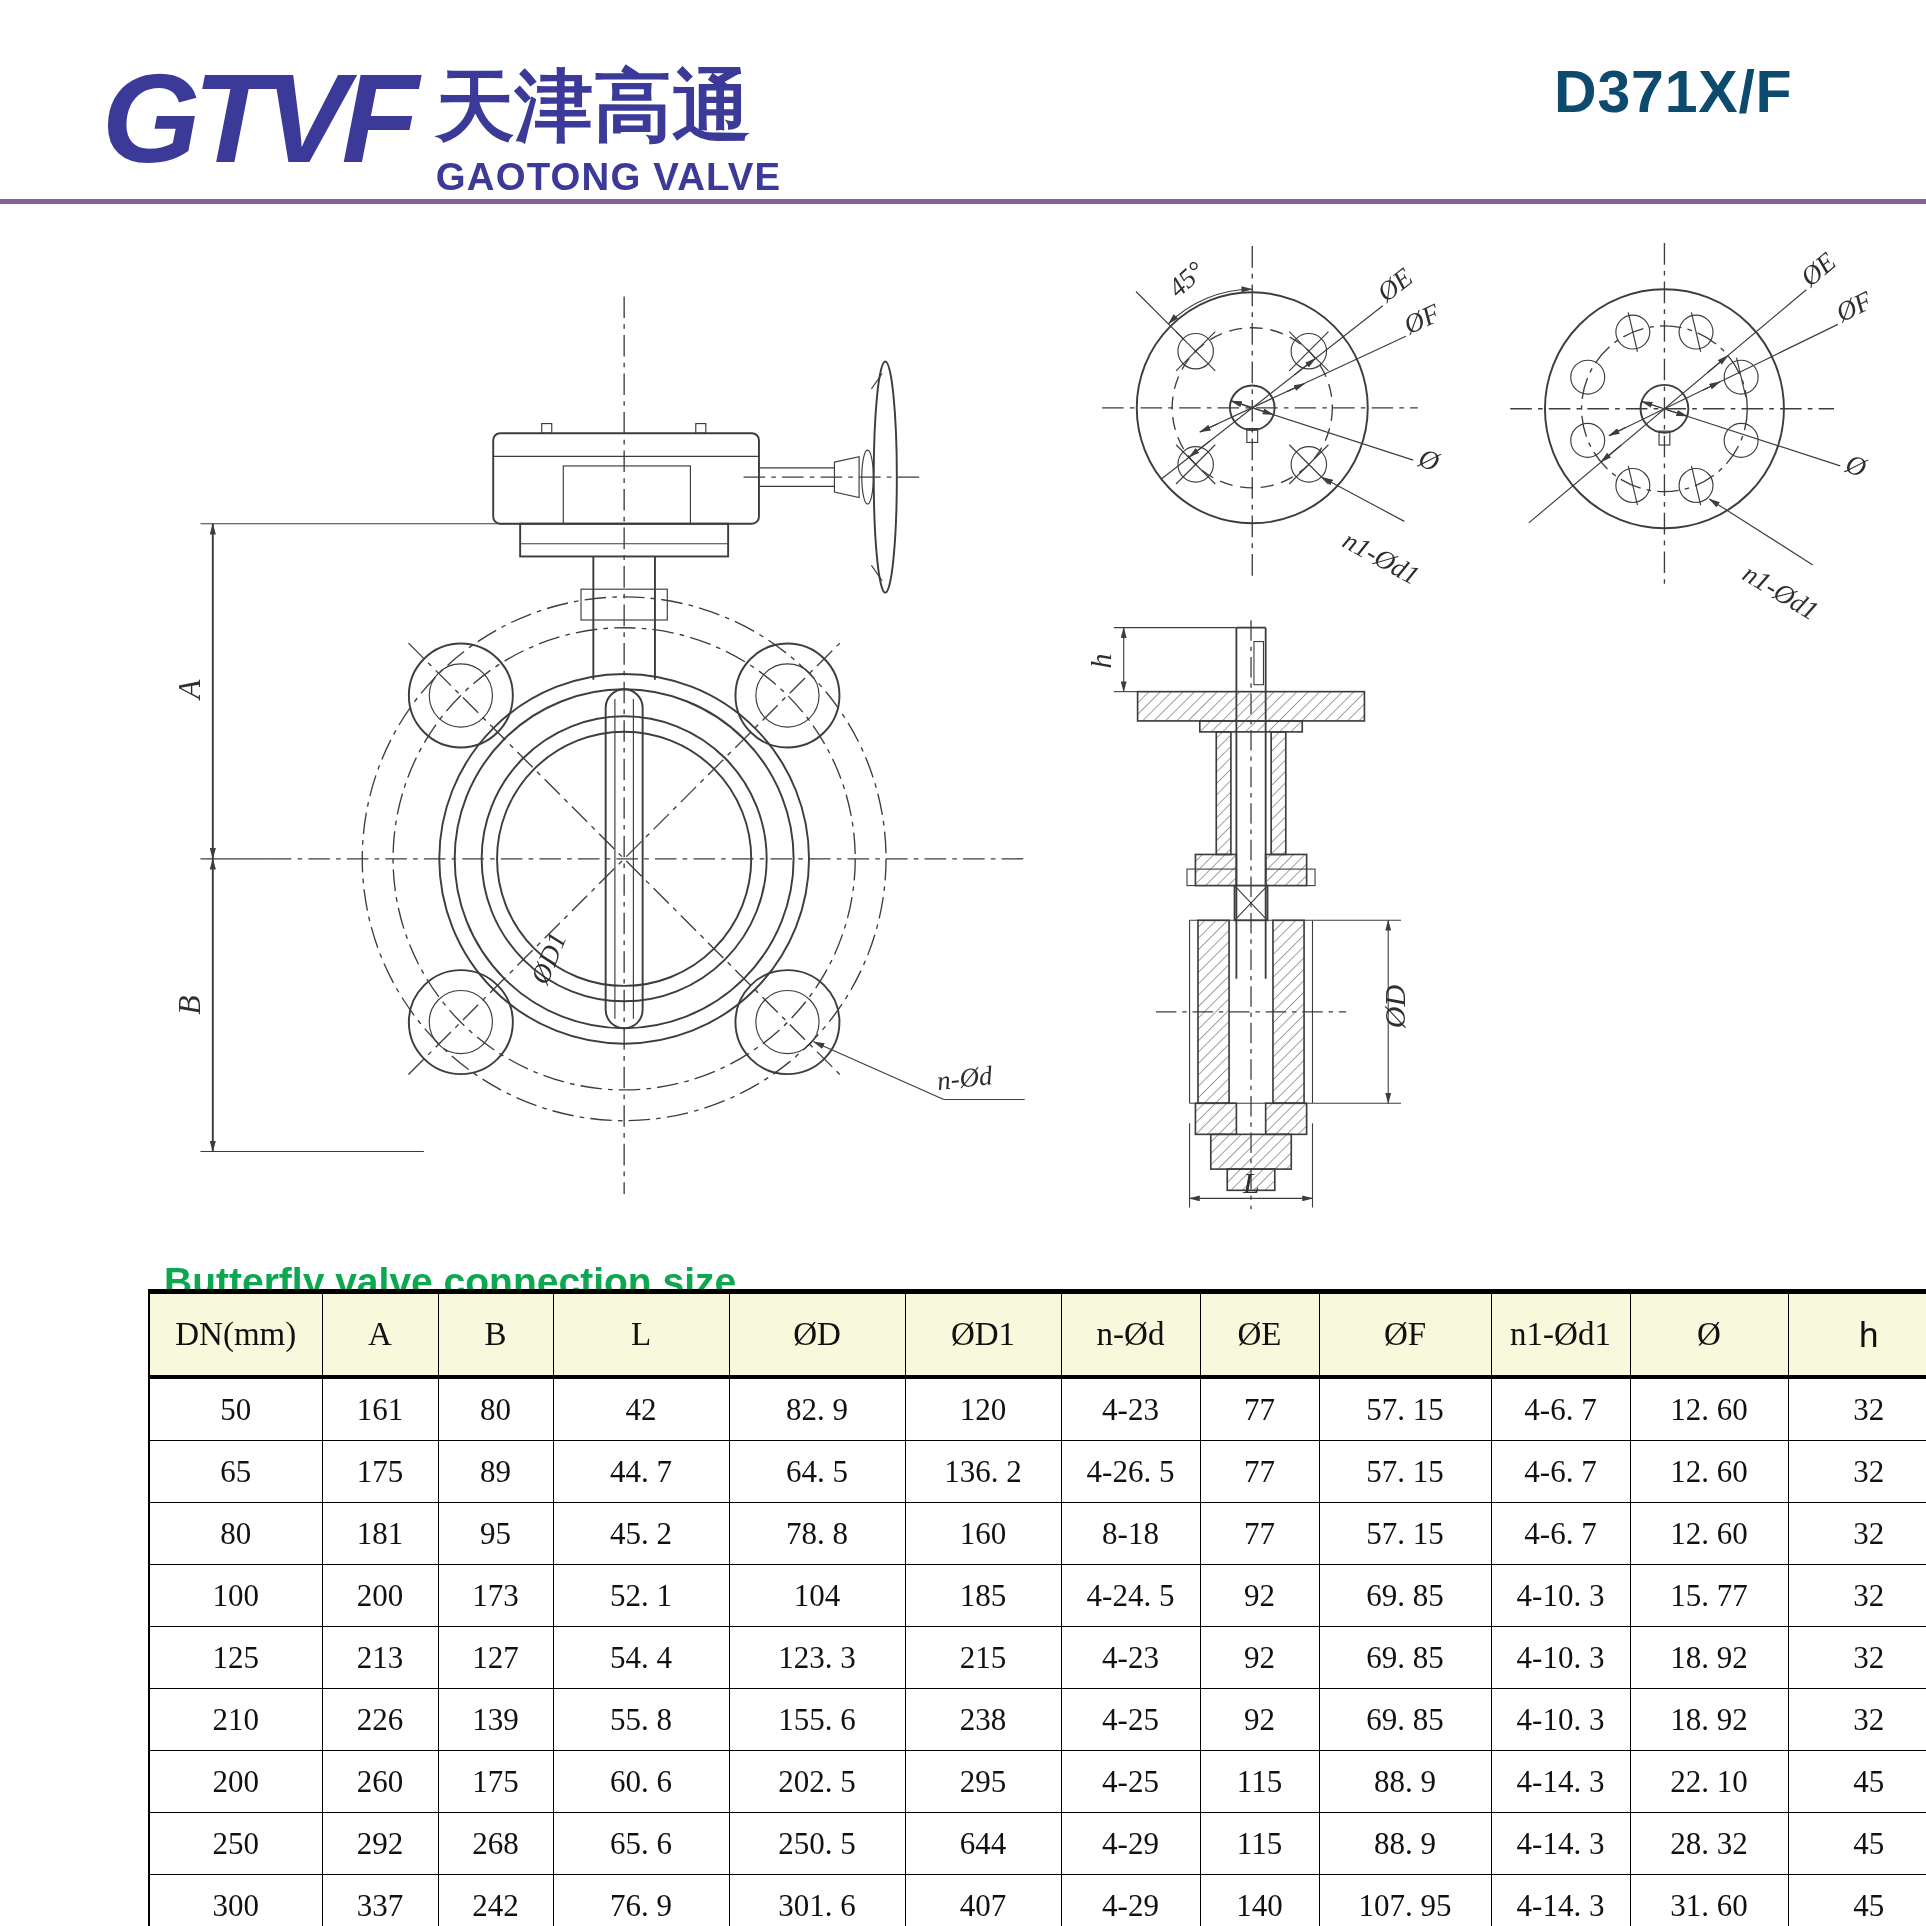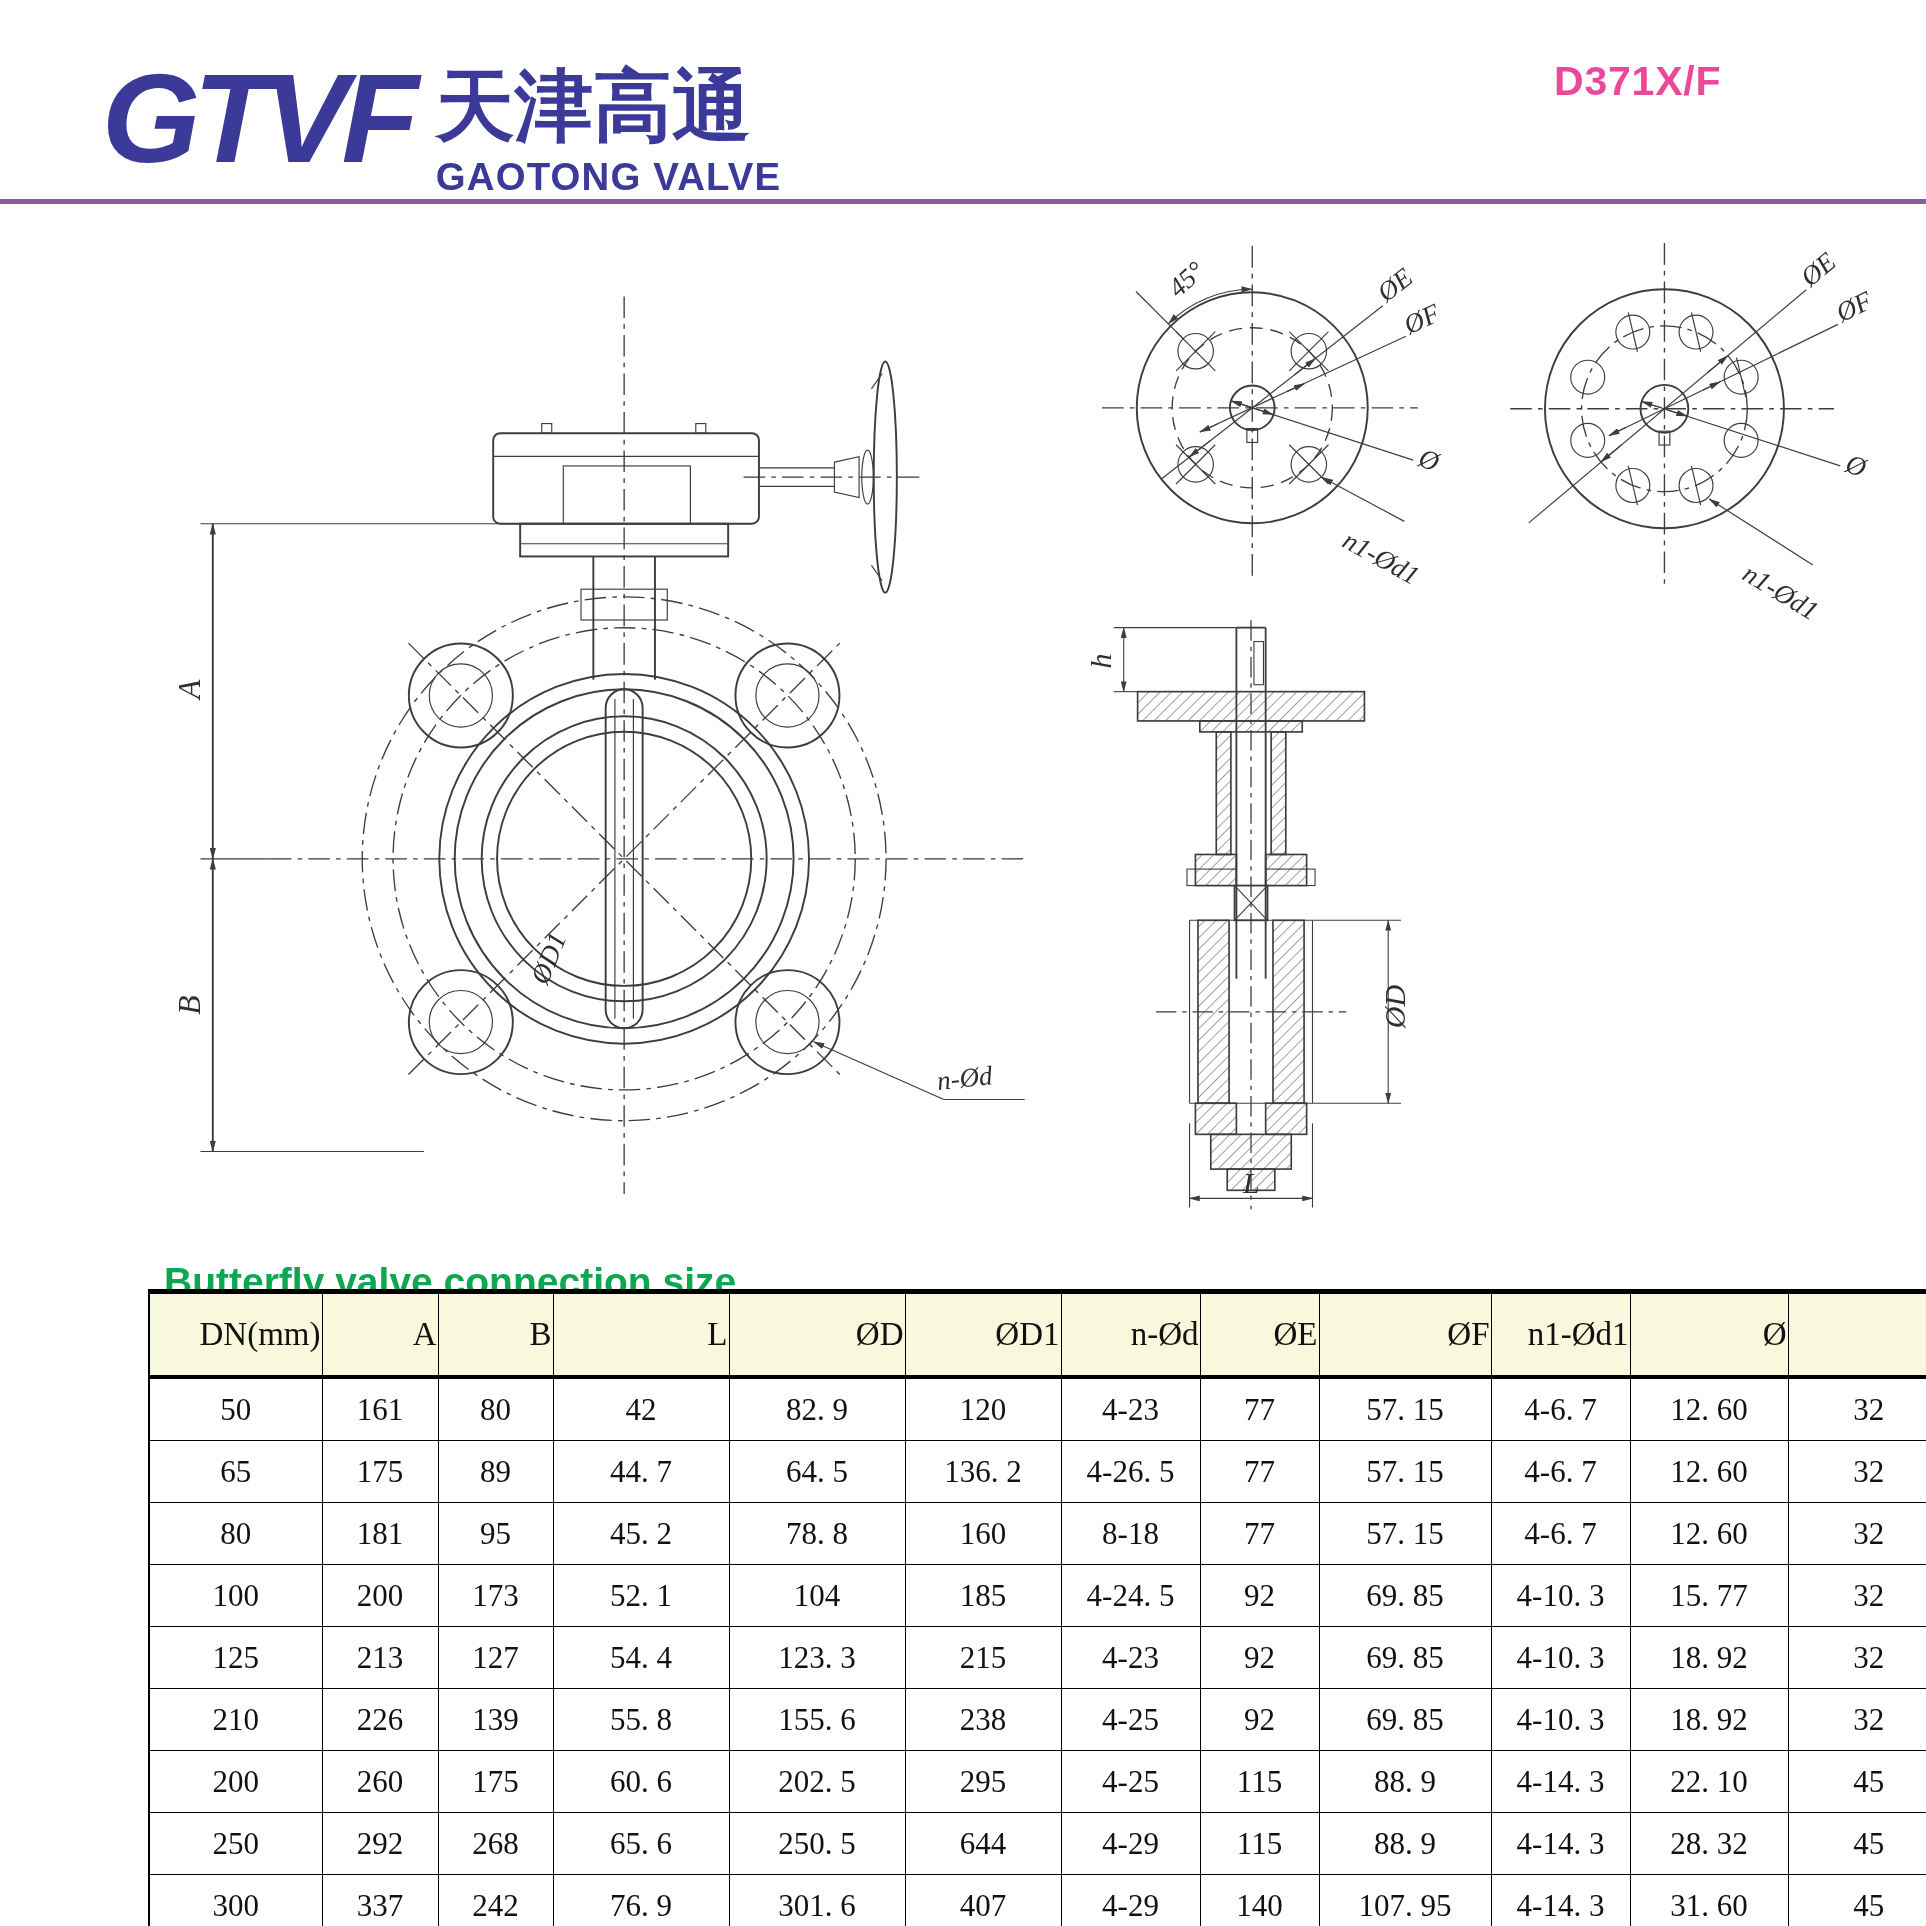--- a/index.html
+++ b/index.html
@@ -3,42 +3,42 @@
 <meta charset="utf-8">
 <style>
   html,body{margin:0;padding:0;background:#ffffff;}
   body{width:2042px;height:2718px;position:relative;overflow:hidden;
        font-family:"Liberation Serif",serif;color:#111;}
   .abs{position:absolute;}
 
   
   #brand-svg{left:89px;top:31px;}
   #model-code{left:1554px;top:58px;font-family:"Liberation Sans",sans-serif;
-      font-weight:bold;font-size:41px;color:#ec4899;letter-spacing:0.8px;}
+      font-weight:bold;font-size:59px;color:#0c4a6e;letter-spacing:0.8px;}
   #purple-rule{left:0;top:199px;width:2042px;height:5px;background:#8a5f9e;}
 
   
   svg{overflow:visible;}
   .drw{stroke:#3d3d3d;fill:none;stroke-width:5px;}
   .thin{stroke-width:3px;}
   .cl{stroke:#3d3d3d;fill:none;stroke-width:3.5px;stroke-dasharray:56 16 12 16;}
   .dash{stroke:#3d3d3d;fill:none;stroke-width:3.5px;stroke-dasharray:34 20;}
   .dimtxt{fill:#2e2e2e;font-family:"Liberation Serif",serif;font-size:82px;font-style:italic;}
   .dimtxt2{fill:#2e2e2e;font-family:"Liberation Serif",serif;font-size:70px;font-style:italic;}
   .hatched{fill:url(#hatch);stroke:#3d3d3d;stroke-width:4.5px;}
 
   
   #table-title{left:164px;top:1260px;font-family:"Liberation Sans",sans-serif;
       font-weight:bold;font-size:39px;color:#0CA750;}
   #conn-wrap{left:148px;top:1289px;width:1803px;box-sizing:border-box;
       border-top:5px solid #000;border-bottom:5.8px solid #000;
       border-left:2.7px solid #000;border-right:2.7px solid #000;background:#fff;}
   #conn-table{width:100%;border-collapse:collapse;table-layout:fixed;}
   #conn-table th{background:#f8f8dc;height:79px;font-weight:normal;
-      font-size:33px;border-bottom:4.6px solid #000;text-align:right;}
+      font-size:33px;border-bottom:4.6px solid #000;}
   #conn-table th.sans{font-family:"Liberation Sans",sans-serif;font-size:35px;}
   #conn-table td{height:59px;text-align:center;vertical-align:middle;
       font-size:31px;border-bottom:1.9px solid #000;}
   #conn-table th + th, #conn-table td + td{border-left:1.5px solid #000;}
 </style>
 </head>
 <body>
 
 <svg id="brand-svg" class="abs" width="732" height="169" viewBox="0 0 1900 440">
   <text x="30" y="340" font-family="Liberation Sans, sans-serif" font-size="330" font-weight="bold" font-style="italic" letter-spacing="-18" fill="#3b3a98">GTVF</text>

